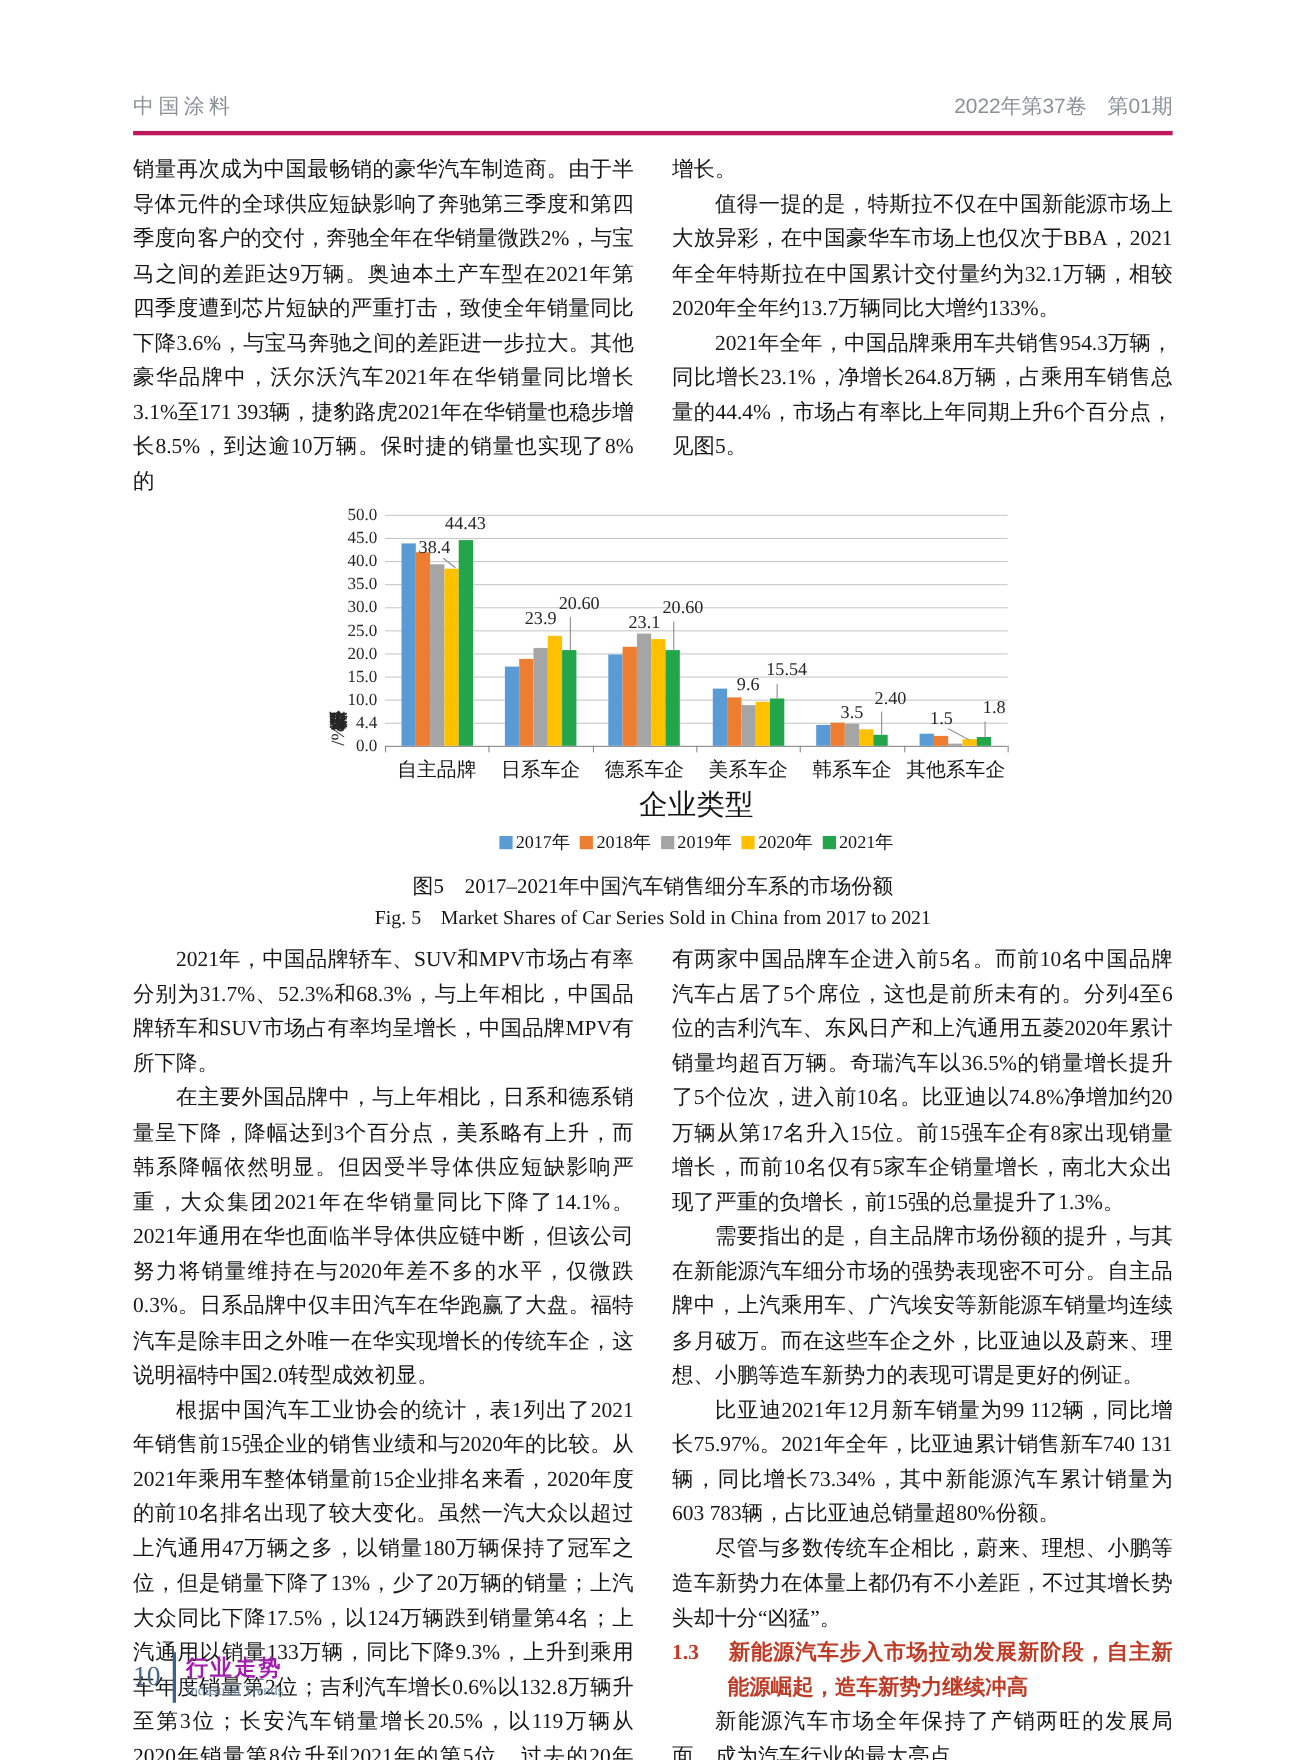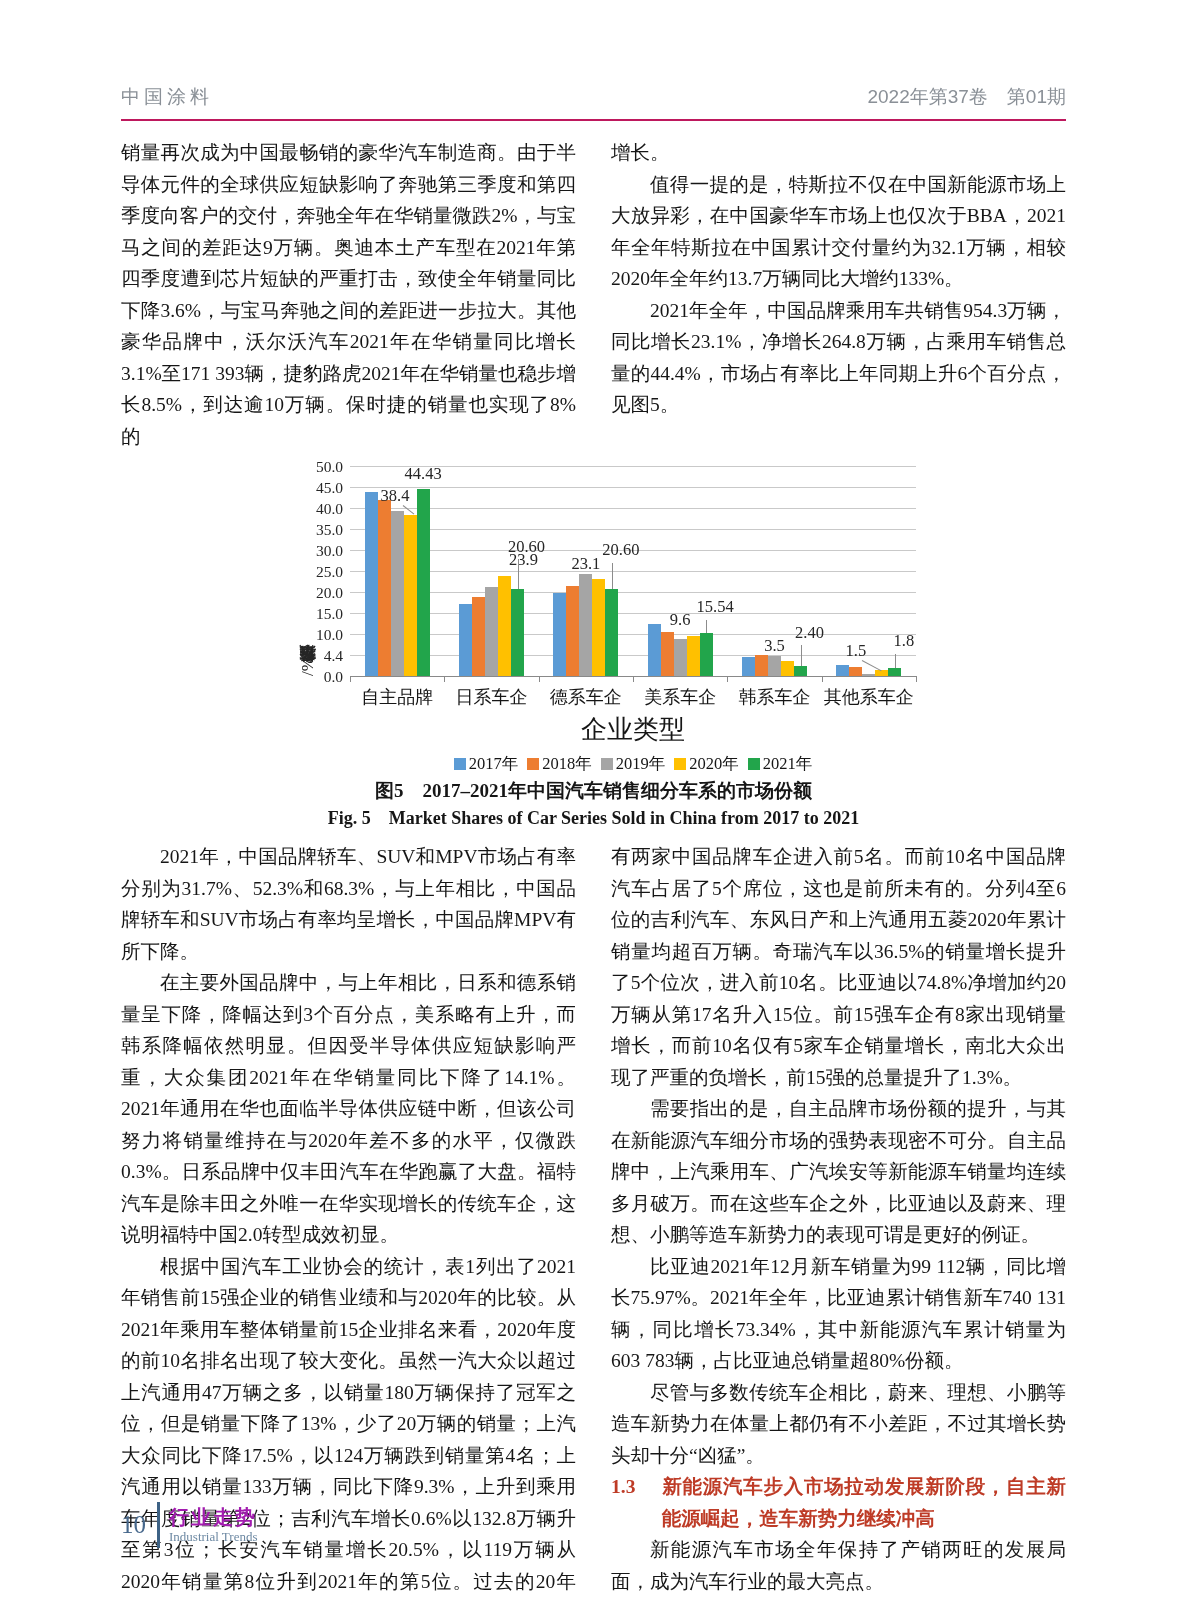--- a/index.html
+++ b/index.html
@@ -2,21 +2,21 @@
 <html><head>
 <meta charset="utf-8">
 <style>
   html,body{margin:0;padding:0;background:#e8e8e8;}
   .page{position:relative;width:1187px;height:1600px;margin:0 auto;background:#ffffff;
         font-family:"Liberation Serif","DejaVu Serif",serif;color:#161616;overflow:hidden;}
   .content{padding:84px 121px 0 121px;}
 
   
   .hdr{display:flex;justify-content:space-between;align-items:flex-end;
-       color:#8a9097;font-size:19px;padding-bottom:9px;border-bottom:2px solid #be185d;
+       color:#8a9097;font-size:19px;padding-bottom:9px;border-bottom:4px solid #be185d;
        font-family:"Liberation Sans","DejaVu Sans",sans-serif;}
   .hdr .jt{letter-spacing:4px;}
 
   
   .two-col{display:flex;gap:35px;}
   .tc-top{margin-top:16px;}
   .tc-bot{margin-top:8px;}
   .col{width:455px;font-size:19.5px;line-height:31.5px;text-align:justify;}
   .col p{margin:0;}
   .col p.indent{text-indent:2em;}
@@ -41,21 +41,21 @@
   .leader{position:absolute;width:1px;background:#8c8c8c;}
   .leader-diag{position:absolute;height:1px;background:#8c8c8c;transform-origin:left center;}
   .cattick{position:absolute;width:1px;height:6px;background:#898989;top:210px;}
   .cats{display:flex;width:566px;font-size:18px;margin-top:8px;}
   .cats div{flex:1;text-align:center;}
   .xlabel{width:566px;text-align:center;font-size:26px;margin-top:3px;}
   .legend{width:566px;display:flex;justify-content:center;align-items:center;
           gap:9px;font-size:16.5px;margin-top:6px;}
   .legend .item{display:flex;align-items:center;gap:3px;}
   .sw{width:12px;height:12px;display:inline-block;}
-  .caption{text-align:center;font-weight:bold;font-size:19px;margin-top:1px;line-height:1.55;}
+  .caption{text-align:center;font-weight:normal;font-size:19px;margin-top:15px;line-height:1.55;}
   .caption .en{font-size:18px;}
 
   
   .pfooter{position:absolute;left:121px;top:1502px;display:flex;align-items:center;}
   .pagenum{font-size:25px;color:#47688c;margin-right:11px;}
   .vbar{width:3px;height:46px;background:#3d6285;margin-right:9px;}
   .sec-cn{font-size:20px;font-weight:bold;color:#a21caf;letter-spacing:2px;
           font-family:"Liberation Sans","DejaVu Sans",sans-serif;line-height:1.2;}
   .sec-en{font-size:13px;color:#6d89a3;line-height:1.2;}
 </style>
@@ -154,21 +154,21 @@
               <div class="cattick" style="left: 0px;"></div>
               <div class="cattick" style="left: 94.3333px;"></div>
               <div class="cattick" style="left: 188.667px;"></div>
               <div class="cattick" style="left: 283px;"></div>
               <div class="cattick" style="left: 377.333px;"></div>
               <div class="cattick" style="left: 471.667px;"></div>
               <div class="cattick" style="left: 566px;"></div>
               <span class="dlabel" style="left: 45px; bottom: 171.36px; margin-top: 47px;">38.4</span>
               <span class="dlabel" style="left: 73.1667px; bottom: 193.326px;">44.43</span>
               <div class="leader-diag" style="left: 53.1667px; bottom: 170.1px; width: 14px; transform: rotate(38deg);"></div>
-              <span class="dlabel" style="left: 141.5px; bottom: 107.1px; margin-left: 32px;">23.9</span>
+              <span class="dlabel" style="left: 141.5px; bottom: 107.1px;">23.9</span>
               <span class="dlabel" style="left: 176.5px; bottom: 120.54px;">20.60</span>
               <div class="leader" style="left: 167.5px; bottom: 86.52px; height: 30.02px;"></div>
               <span class="dlabel" style="left: 235.833px; bottom: 103.74px;">23.1</span>
               <span class="dlabel" style="left: 270.833px; bottom: 117.18px;">20.60</span>
               <div class="leader" style="left: 261.833px; bottom: 86.52px; height: 26.66px;"></div>
               <span class="dlabel" style="left: 330.167px; bottom: 47.04px;">9.6</span>
               <span class="dlabel" style="left: 365.167px; bottom: 60.48px;">15.54</span>
               <div class="leader" style="left: 356.167px; bottom: 42.84px; height: 13.64px;"></div>
               <span class="dlabel" style="left: 424.5px; bottom: 21.42px;">3.5</span>
               <span class="dlabel" style="left: 459.5px; bottom: 34.86px;">2.40</span>

